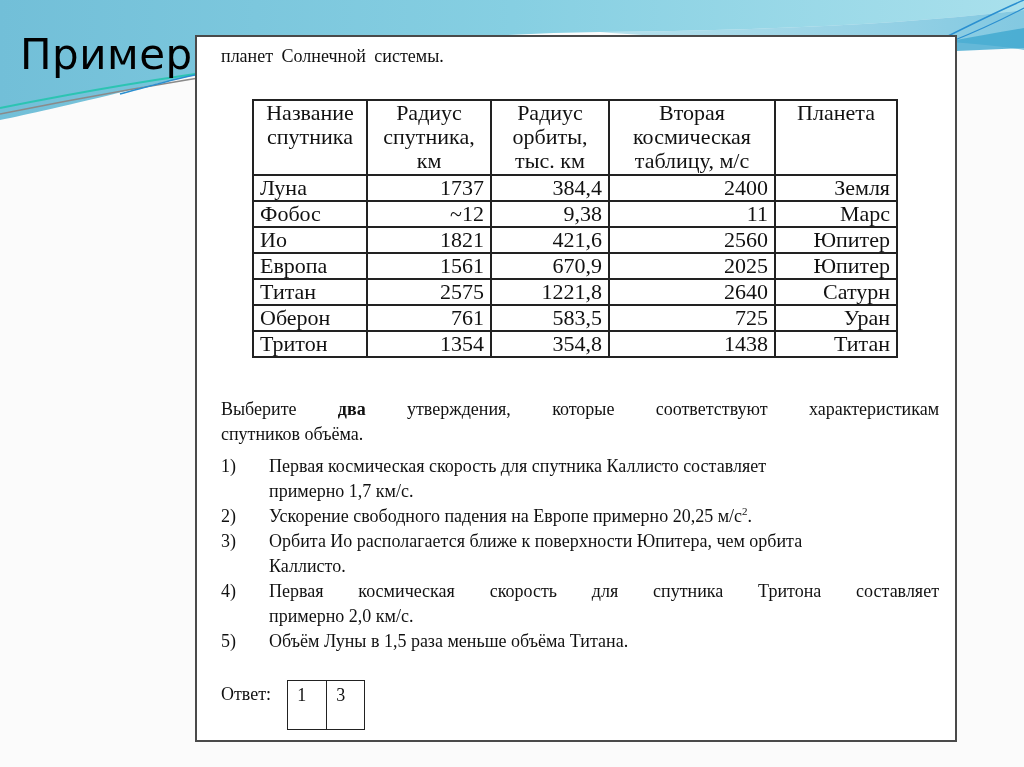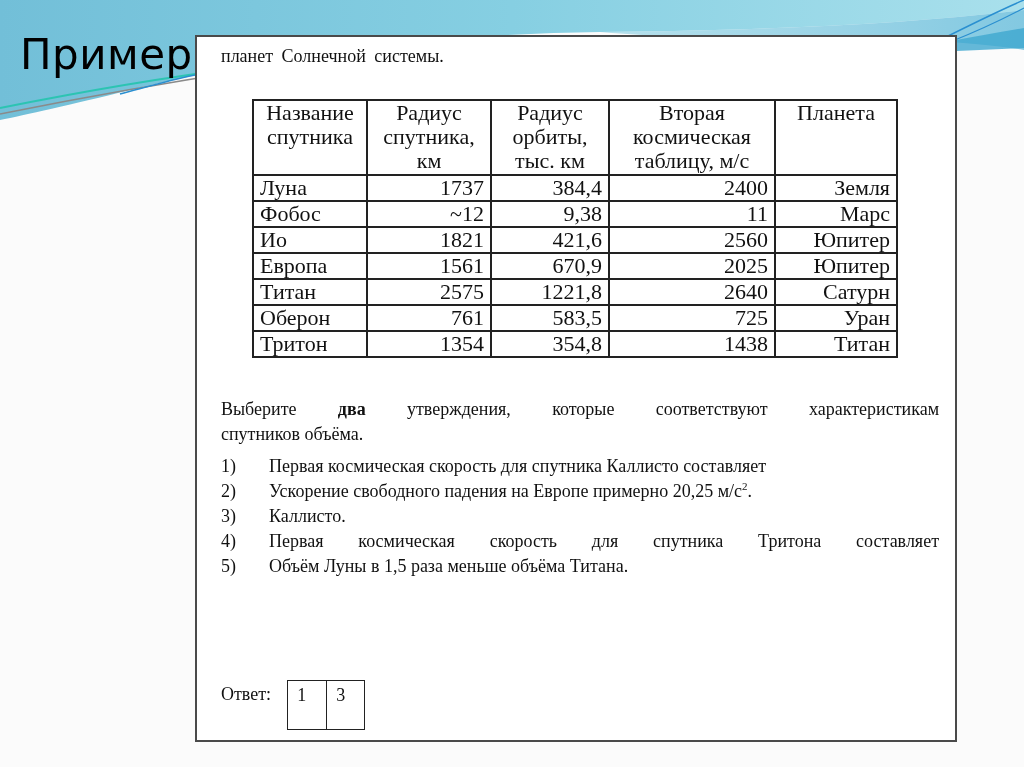--- a/index.html
+++ b/index.html
@@ -255,36 +255,39 @@
   <p class="question">
     <span class="qline1"><span>Выберите</span> <b>два</b> <span>утверждения, которые соответствуют характеристикам</span></span>
     <span>спутников объёма.</span>
   </p>
 
   <ul class="options">
     <li>
       <span class="num">1)</span>
       <span class="txt">
         <span style="display:block">Первая космическая скорость для спутника Каллисто  составляет</span>
+        <span style="display:block">примерно 1,7 км/с.</span>
       </span>
     </li>
     <li>
       <span class="num">2)</span>
       <span class="txt"><span>Ускорение свободного падения на Европе  примерно  20,25 м/с</span><sup>2</sup><span>.</span></span>
     </li>
     <li>
       <span class="num">3)</span>
       <span class="txt">
+        <span style="display:block">Орбита Ио располагается  ближе к поверхности Юпитера, чем орбита</span>
         <span style="display:block">Каллисто.</span>
       </span>
     </li>
     <li>
       <span class="num">4)</span>
       <span class="txt">
         <span class="jl">Первая космическая скорость для спутника Тритона  составляет</span>
+        <span style="display:block">примерно 2,0 км/с.</span>
       </span>
     </li>
     <li>
       <span class="num">5)</span>
       <span class="txt">Объём Луны в 1,5 раза меньше  объёма Титана.</span>
     </li>
   </ul>
 
   <div class="answer">
     <span class="answer-label">Ответ:</span>

